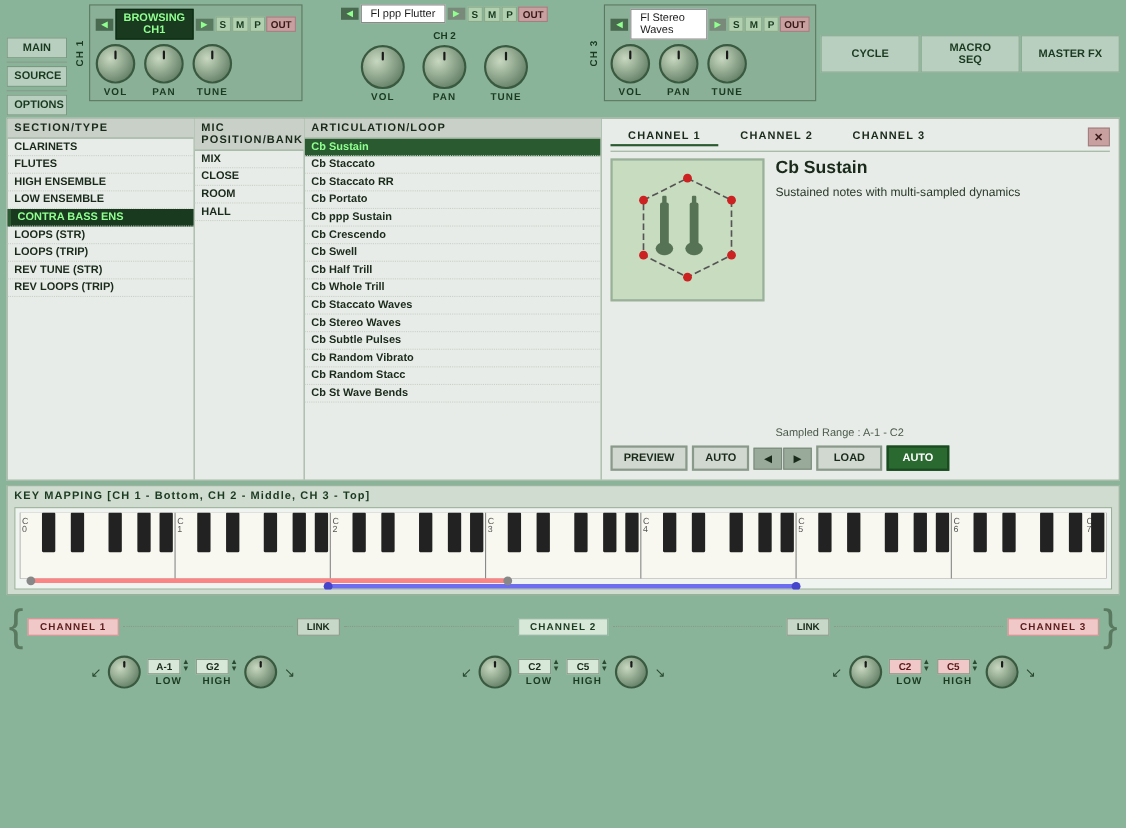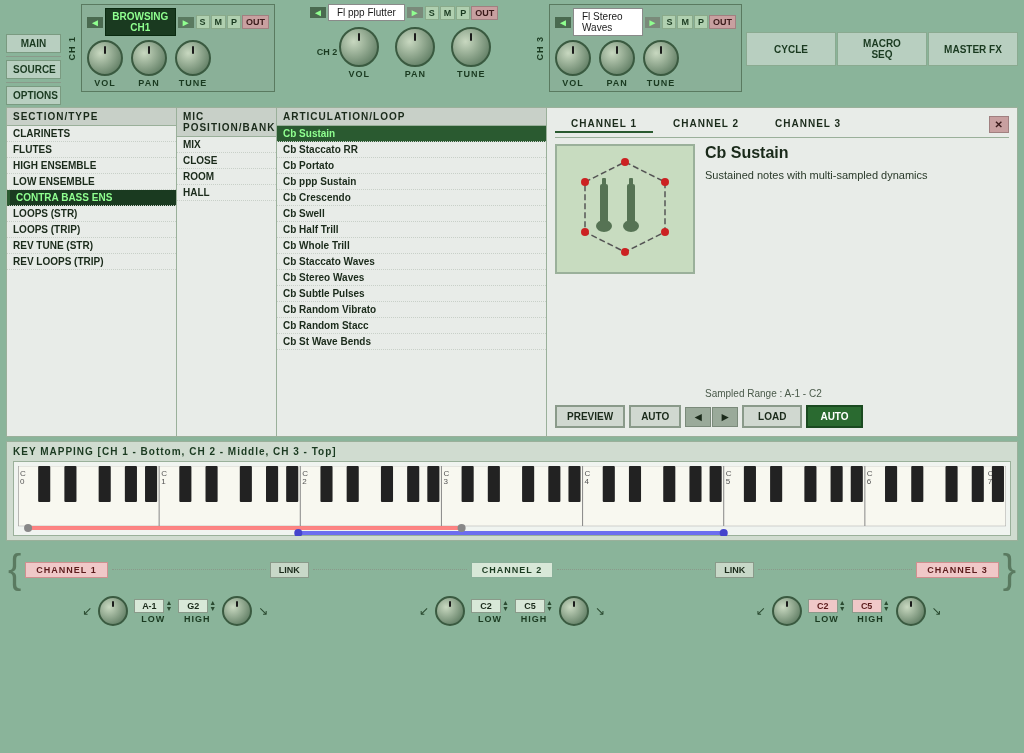--- a/index.html
+++ b/index.html
@@ -583,21 +583,21 @@
     }
 
     .knobs-inline {
       display: flex;
       gap: 8px;
       align-items: flex-end;
     }
 
     .fl-center-top {
       display: flex;
-      flex-direction: row;
+      flex-direction: column;
       align-items: center;
       gap: 2px;
     }
 
     .fl-knob-row {
       display: flex;
       gap: 16px;
       align-items: flex-end;
     }
   </style>
@@ -746,20 +746,21 @@
           <li>ROOM</li>
           <li>HALL</li>
         </ul>
       </div>
 
       <div class="artic-col">
         <div class="col-header">ARTICULATION/LOOP</div>
         <div class="artic-scroll">
           <ul class="col-list">
             <li class="selected" style="background:#2a5a30;color:#90ff90;">Cb Sustain</li>
+            <li>Cb Staccato</li>
             <li>Cb Staccato RR</li>
             <li>Cb Portato</li>
             <li>Cb ppp Sustain</li>
             <li>Cb Crescendo</li>
             <li>Cb Swell</li>
             <li>Cb Half Trill</li>
             <li>Cb Whole Trill</li>
             <li>Cb Staccato Waves</li>
             <li>Cb Stereo Waves</li>
             <li>Cb Subtle Pulses</li>

